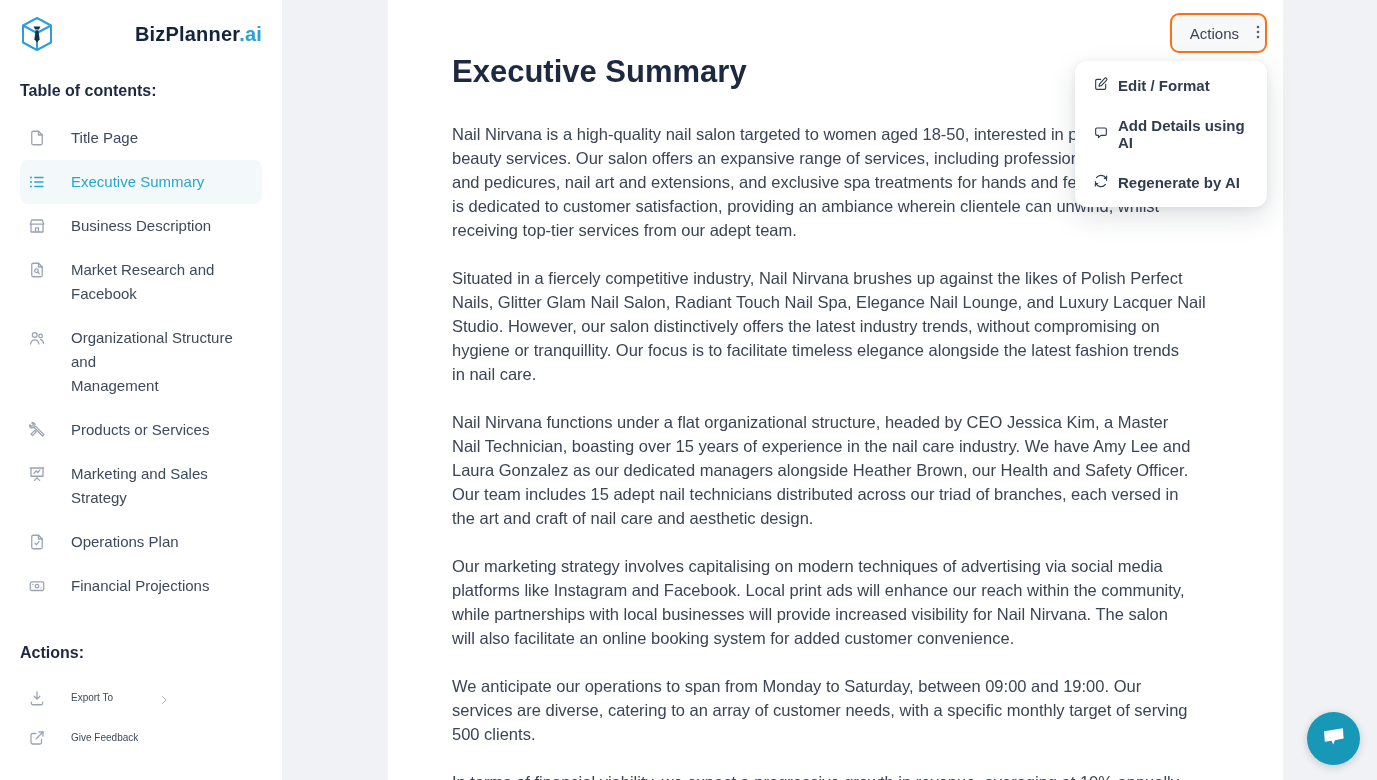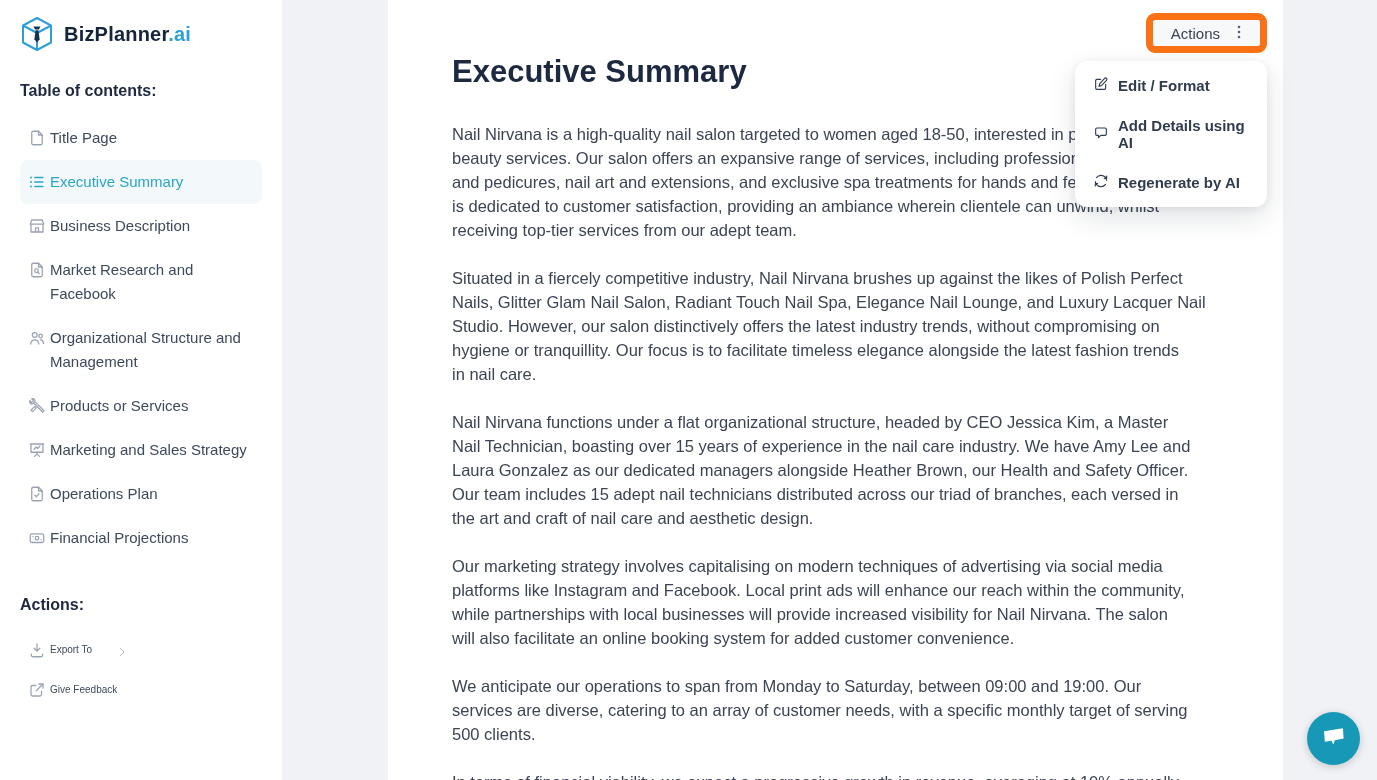--- a/index.html
+++ b/index.html
@@ -11,32 +11,32 @@
     display:flex;
   }
 
   
   .sidebar {
     width:282px; min-width:282px; height:780px;
     background:#ffffff;
     padding:14px 20px 0 20px;
     overflow:hidden;
   }
-  .brand { display:flex; align-items:center; gap:10px; margin:2px 0 30px 0; cursor:pointer; }
+  .brand { display:flex; align-items:center; gap:26px; margin:2px 0 30px 0; cursor:pointer;justify-content:space-between; }
   .brand svg { display:block; }
   .brand-text { font-size:20px; font-weight:700; color:#14243c; letter-spacing:.2px; }
   .brand-text .ai { color:#2e9fd6; }
 
   .toc-heading, .actions-heading {
     font-size:16px; font-weight:700; color:#1c2940; margin-bottom:16px;
   }
 
   ul.toc, ul.side-actions { list-style:none; }
   .toc-item, .side-action-item {
-    display:flex; align-items:flex-start; gap:4px;
+    display:flex; align-items:flex-start; gap:25px;
     padding:10px 8px; border-radius:8px; cursor:pointer;
   }
   .toc-item .icn, .side-action-item .icn { flex:0 0 18px; height:18px; margin-top:3px; }
   .toc-item .lbl {
     font-size:15px; line-height:24px; color:#3d4a5b;
     max-width:202px; white-space:pre-line;
   }
   .toc-item.active { background:#f3f8fa; }
   .toc-item.active .lbl { color:#29a7ca; }
   svg.ic { stroke:#9aa3b2; fill:none; stroke-width:1.7; stroke-linecap:round; stroke-linejoin:round; }
@@ -59,22 +59,22 @@
   }
   .paragraphs { margin-top:30px; }
   .paragraphs p {
     font-size:16.5px; line-height:24px; color:#3c4454;
     margin-bottom:24px; white-space:pre-line;
   }
 
   .actions-btn {
     position:absolute; top:13px; right:16px; height:40px;
     display:flex; align-items:center; gap:12px;
-    padding:0 14px 0 18px;
-    background:#f7f8fa; border:7px solid #f97316; border-radius:9px;
+    padding:0 0 0 18px;
+    background:#f7f8fa; border:2px solid #f97316; border-radius:9px;
     font-size:15px; color:#3a4453; cursor:pointer;
   }
 
   .dropdown {
     position:absolute; top:61px; right:16px; width:192px;
     background:#ffffff; border-radius:12px; z-index:5;
     box-shadow:0 10px 28px rgba(25,35,55,.13), 0 2px 8px rgba(25,35,55,.07);
     padding:4px 0;
   }
   .dropdown-item {

